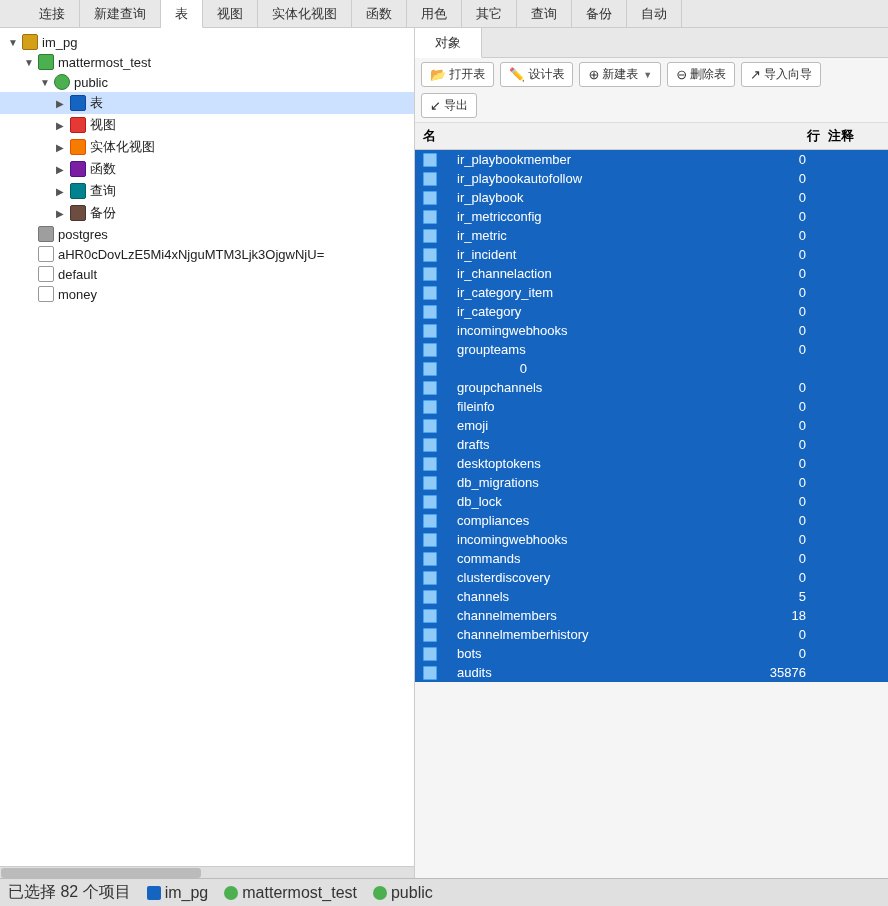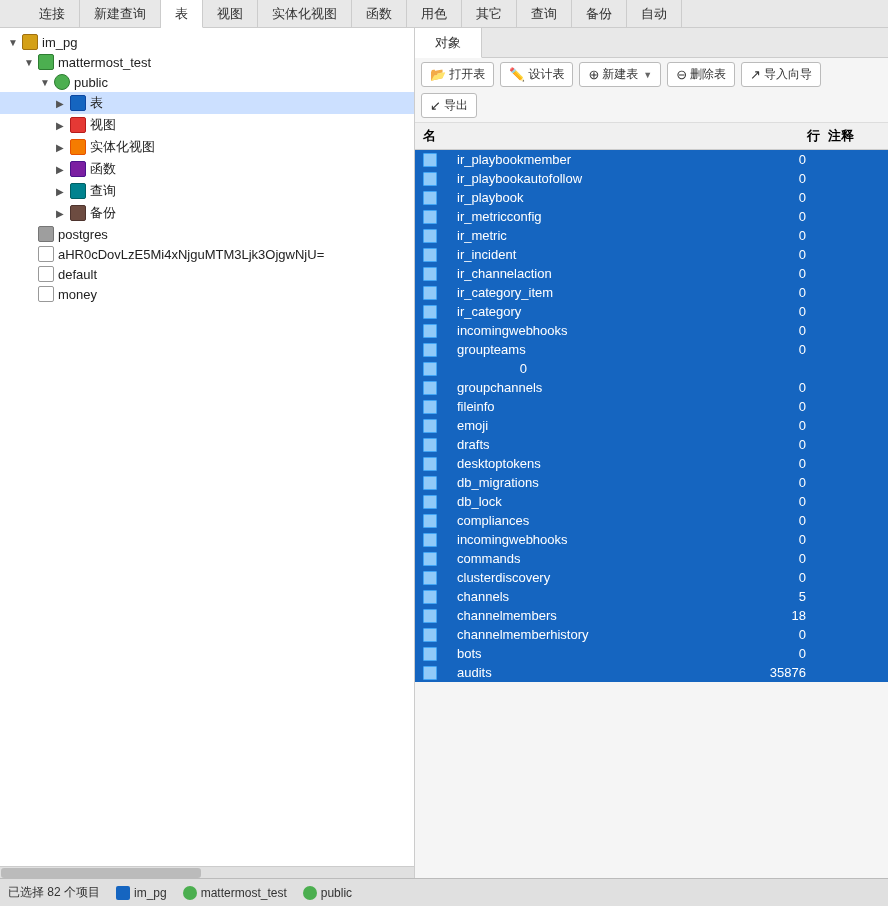--- a/index.html
+++ b/index.html
@@ -56,21 +56,21 @@
     .table-row { display: flex; align-items: center; padding: 2px 8px; cursor: pointer; }
     .table-row:nth-child(odd) { background: #f9f9f9; }
     .table-row.selected { background: #1565c0; color: #fff; gap: 14px; }
     .table-row-icon { width: 14px; height: 14px; background: #1565c0; border: 1px solid #0d47a1; border-radius: 1px; margin-right: 6px; flex-shrink: 0; }
     .table-row.selected .table-row-icon { background: #90caf9; border-color: #42a5f5; }
     .cell-name { flex: 1; font-size: 13px; }
     .cell-rows { width: 70px; text-align: right; font-size: 13px; }
     .cell-notes { width: 60px; padding-left: 8px; font-size: 13px; }
 
     
-    .status-bar { display: flex; align-items: center; background: #e0e0e0; border-top: 1px solid #bbb; padding: 3px 8px; height: 28px; gap: 16px; font-size: 12px; color: #333; }
+    .status-bar { display: flex; align-items: center; background: #e0e0e0; border-top: 1px solid #bbb; padding: 3px 8px; height: 28px; gap: 16px; font-size: 16px; color: #333; }
     .status-item { display: flex; align-items: center; gap: 4px; }
     .status-icon { width: 14px; height: 14px; display: inline-block; border-radius: 2px; }
     .status-icon-w { background: #1565c0; }
     .status-icon-g { background: #4caf50; border-radius: 50%; }
     .status-icon-s { background: #4caf50; border-radius: 50%; }
 
     .scrollbar-area { height: 12px; background: #e0e0e0; border-top: 1px solid #ccc; }
     .scrollbar-thumb { height: 10px; width: 200px; background: #bbb; border-radius: 3px; margin: 1px; }
   </style>
 </head>

